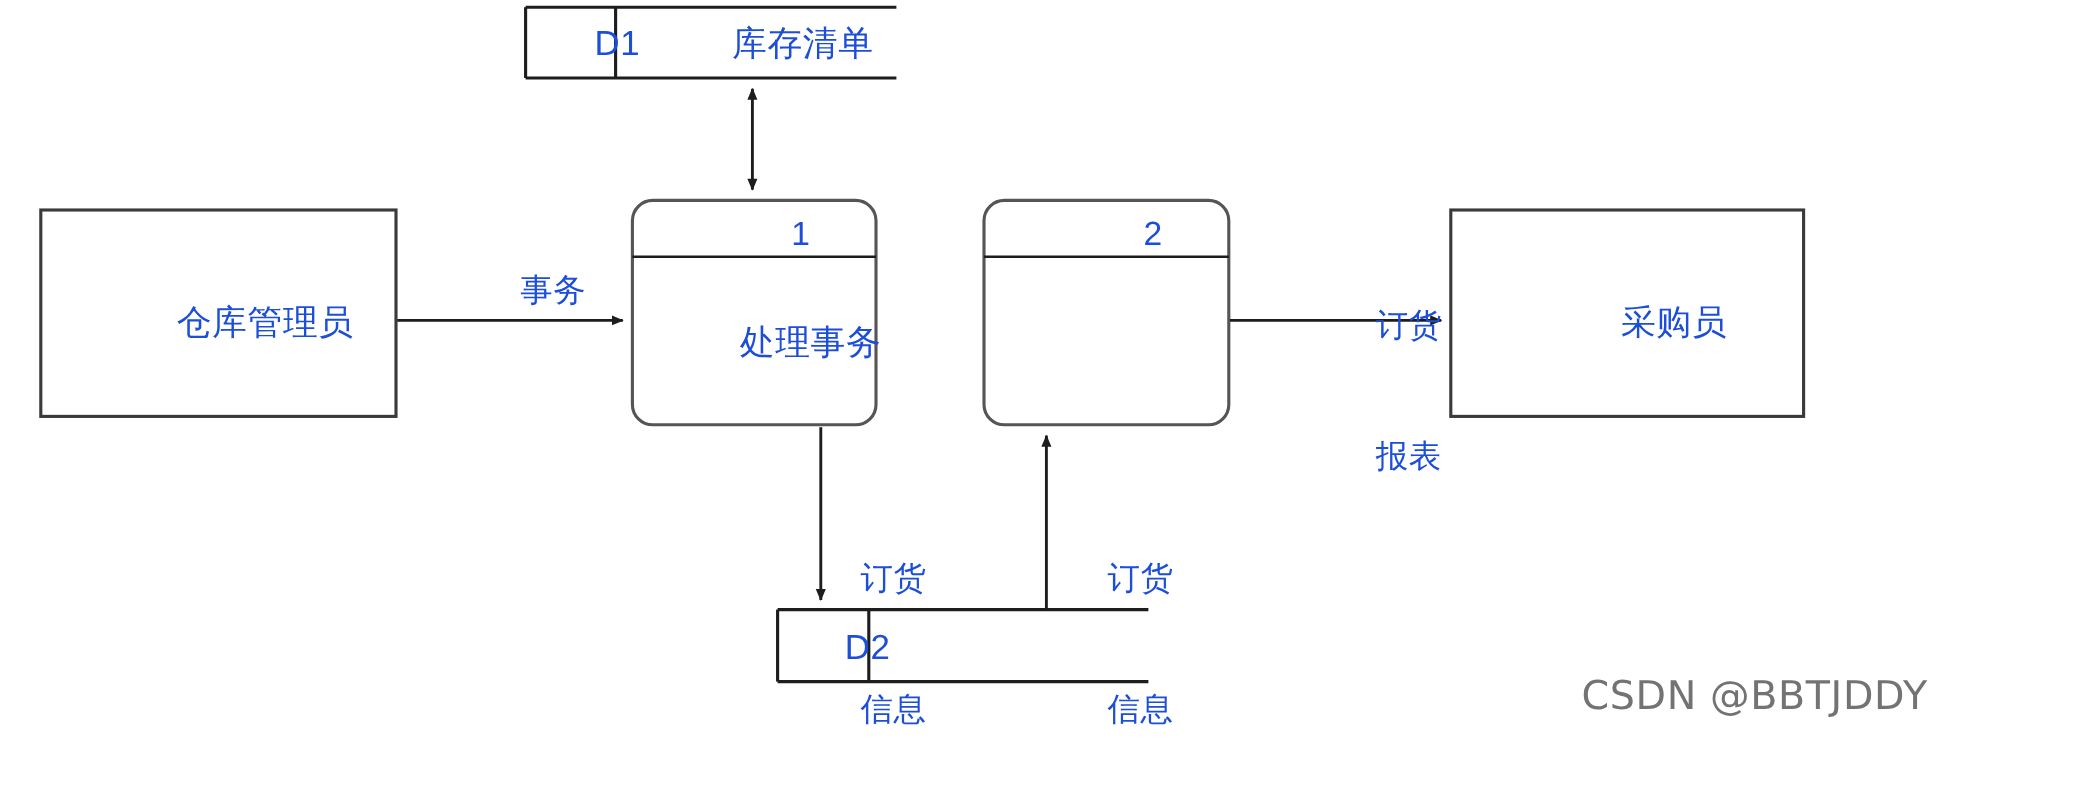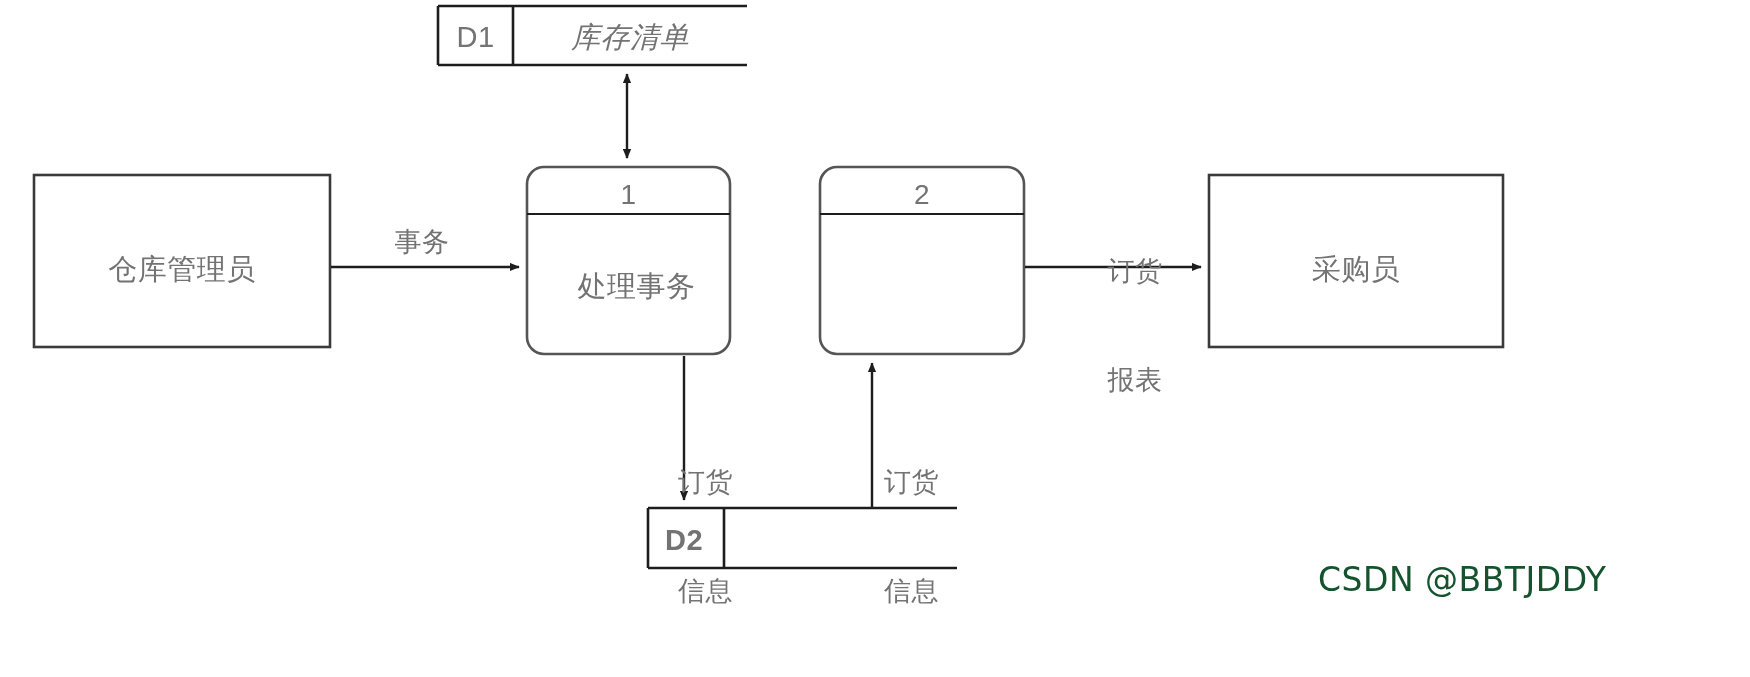--- a/index.html
+++ b/index.html
@@ -19,26 +19,27 @@
   }
   svg.layer {
     position: absolute;
     left: 0;
     top: 0;
     width: 1750px;
     height: 677px;
   }
   .lbl {
     position: absolute;
-    color: #737373;
+    color: #1d4ed8;
     font-size: 27px;
     line-height: 1.35;
     text-align: center;
     white-space: pre;
     letter-spacing: 0.5px;
+    padding-left: 39px;
   }
   .lbl.big {
     font-size: 29px;
   }
   .entity-text {
     font-size: 29px;
   }
   .store-id {
     font-size: 29px;
   }
@@ -47,21 +48,21 @@
   }
   .watermark {
     position: absolute;
     color: #c9c9c9;
     font-size: 33px;
     white-space: pre;
     letter-spacing: 0.5px;
     font-family: "DejaVu Sans", sans-serif;
   }
   .watermark.second {
-    color: #14532d;
+    color: #737373;
   }
 </style>
 </head>
 <body>
 
 <div id="canvas">
 
   <svg class="layer" viewBox="0 0 1750 677">
     <defs>
       <marker id="arrow" markerWidth="11" markerHeight="11" refX="9.2" refY="4.2" orient="auto" markerUnits="userSpaceOnUse">
@@ -106,23 +107,23 @@
   <div class="lbl entity-text" style="left:1209px; top:250px; width:294px;">采购员</div>
 
   <div class="lbl entity-text" style="left:34px; top:250px; width:296px;">仓库管理员</div>
 
   <div class="lbl proc-num" style="left:527px; top:176px; width:203px;">1</div>
   <div class="lbl big" style="left:527px; top:267px; width:219px;">处理事务</div>
 
   <div class="lbl proc-num" style="left:820px; top:176px; width:204px;">2</div>
 
   <div class="lbl store-id" style="left:438px; top:18px; width:75px;">D1</div>
-  <div class="lbl big" style="left:513px; top:18px; width:234px;font-style:italic;">库存清单</div>
+  <div class="lbl big" style="left:513px; top:18px; width:234px;">库存清单</div>
 
-  <div class="lbl store-id" style="left:648px; top:521px; width:72px;font-weight:bold;">D2</div>
+  <div class="lbl store-id" style="left:648px; top:521px; width:72px;">D2</div>
 
   <div class="lbl" style="left:362px; top:224px; width:120px;">事务</div>
 
 
   <div class="lbl" style="left:678px; top:391px; width:90px; text-align:left;">
     <div>订货</div>
     <div>信息</div>
   </div>
 
   <div class="lbl" style="left:884px; top:391px; width:90px; text-align:left;">

